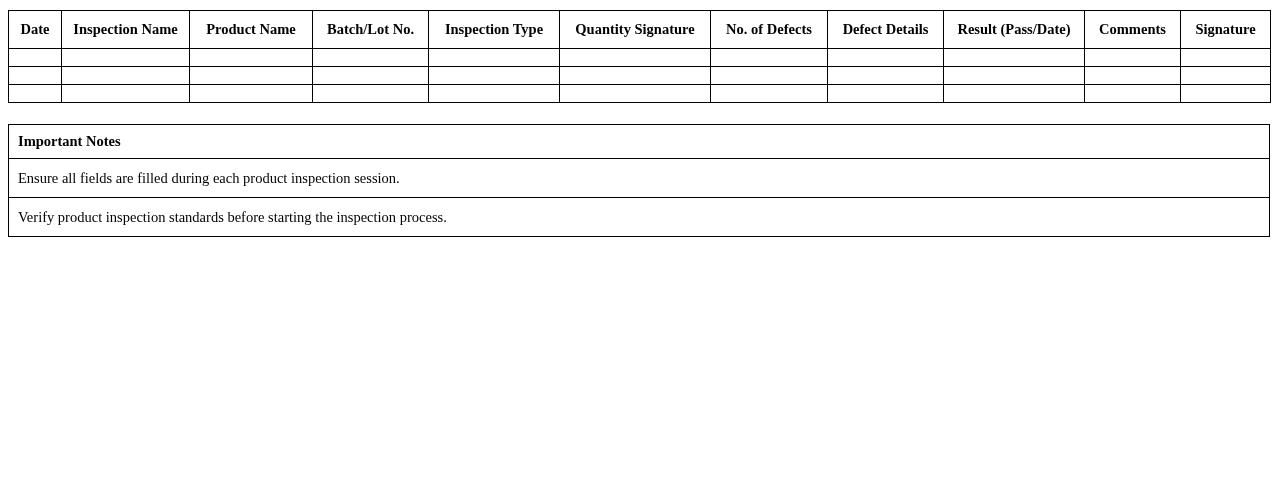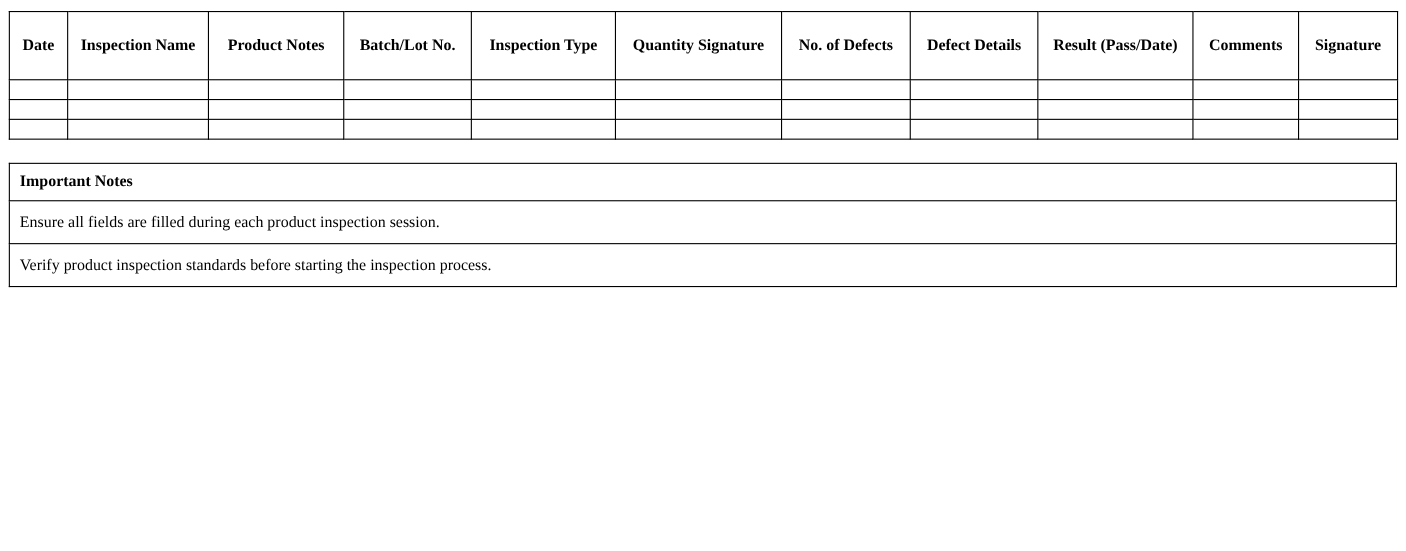--- a/index.html
+++ b/index.html
@@ -33,21 +33,21 @@
     padding: 0;
     vertical-align: middle;
   }
   table.log-table th {
     font-weight: bold;
     font-size: 14.5px;
     text-align: center;
     height: 29px;
     line-height: 27px;
     white-space: nowrap;
-    padding: 16px 5px;
+    padding: 4px 5px;
   }
   table.log-table td.entry-cell {
     height: 17px;
   }
   table.notes-table {
     border-collapse: collapse;
     table-layout: fixed;
     width: 1262px;
     margin-top: 21px;
     border-radius: 11px;
@@ -80,21 +80,21 @@
       <col style="width:117px">
       <col style="width:116px">
       <col style="width:141px">
       <col style="width:96px">
       <col style="width:90px">
     </colgroup>
     <thead>
       <tr>
         <th>Date</th>
         <th>Inspection Name</th>
-        <th>Product Notes</th>
+        <th>Product Name</th>
         <th>Batch/Lot No.</th>
         <th>Inspection Type</th>
         <th>Quantity Signature</th>
         <th>No. of Defects</th>
         <th>Defect Details</th>
         <th>Result (Pass/Date)</th>
         <th>Comments</th>
         <th>Signature</th>
       </tr>
     </thead>

